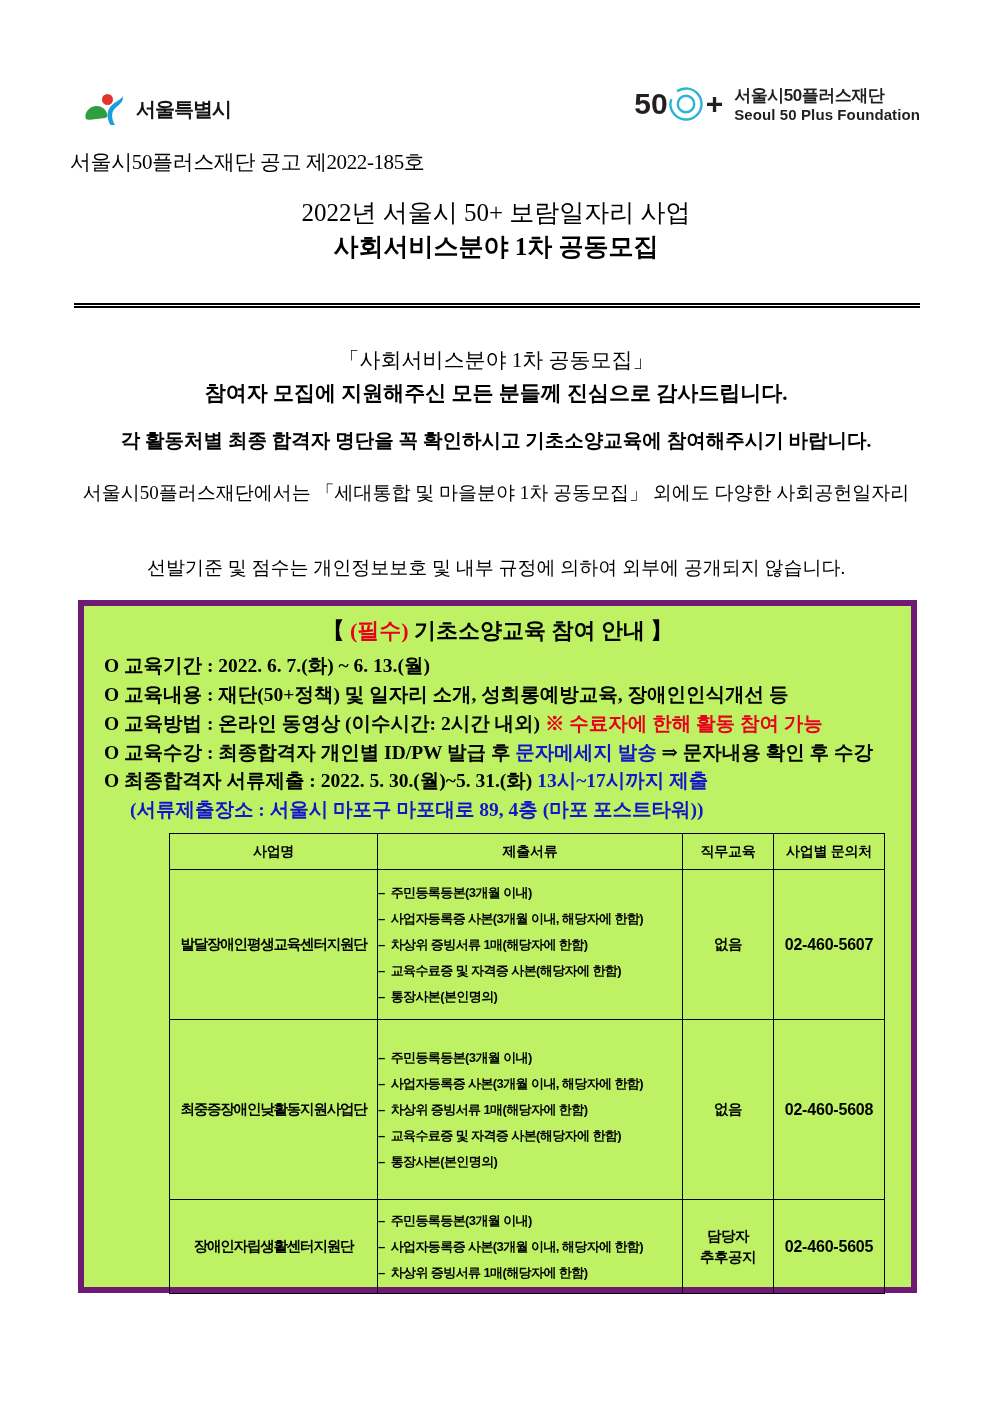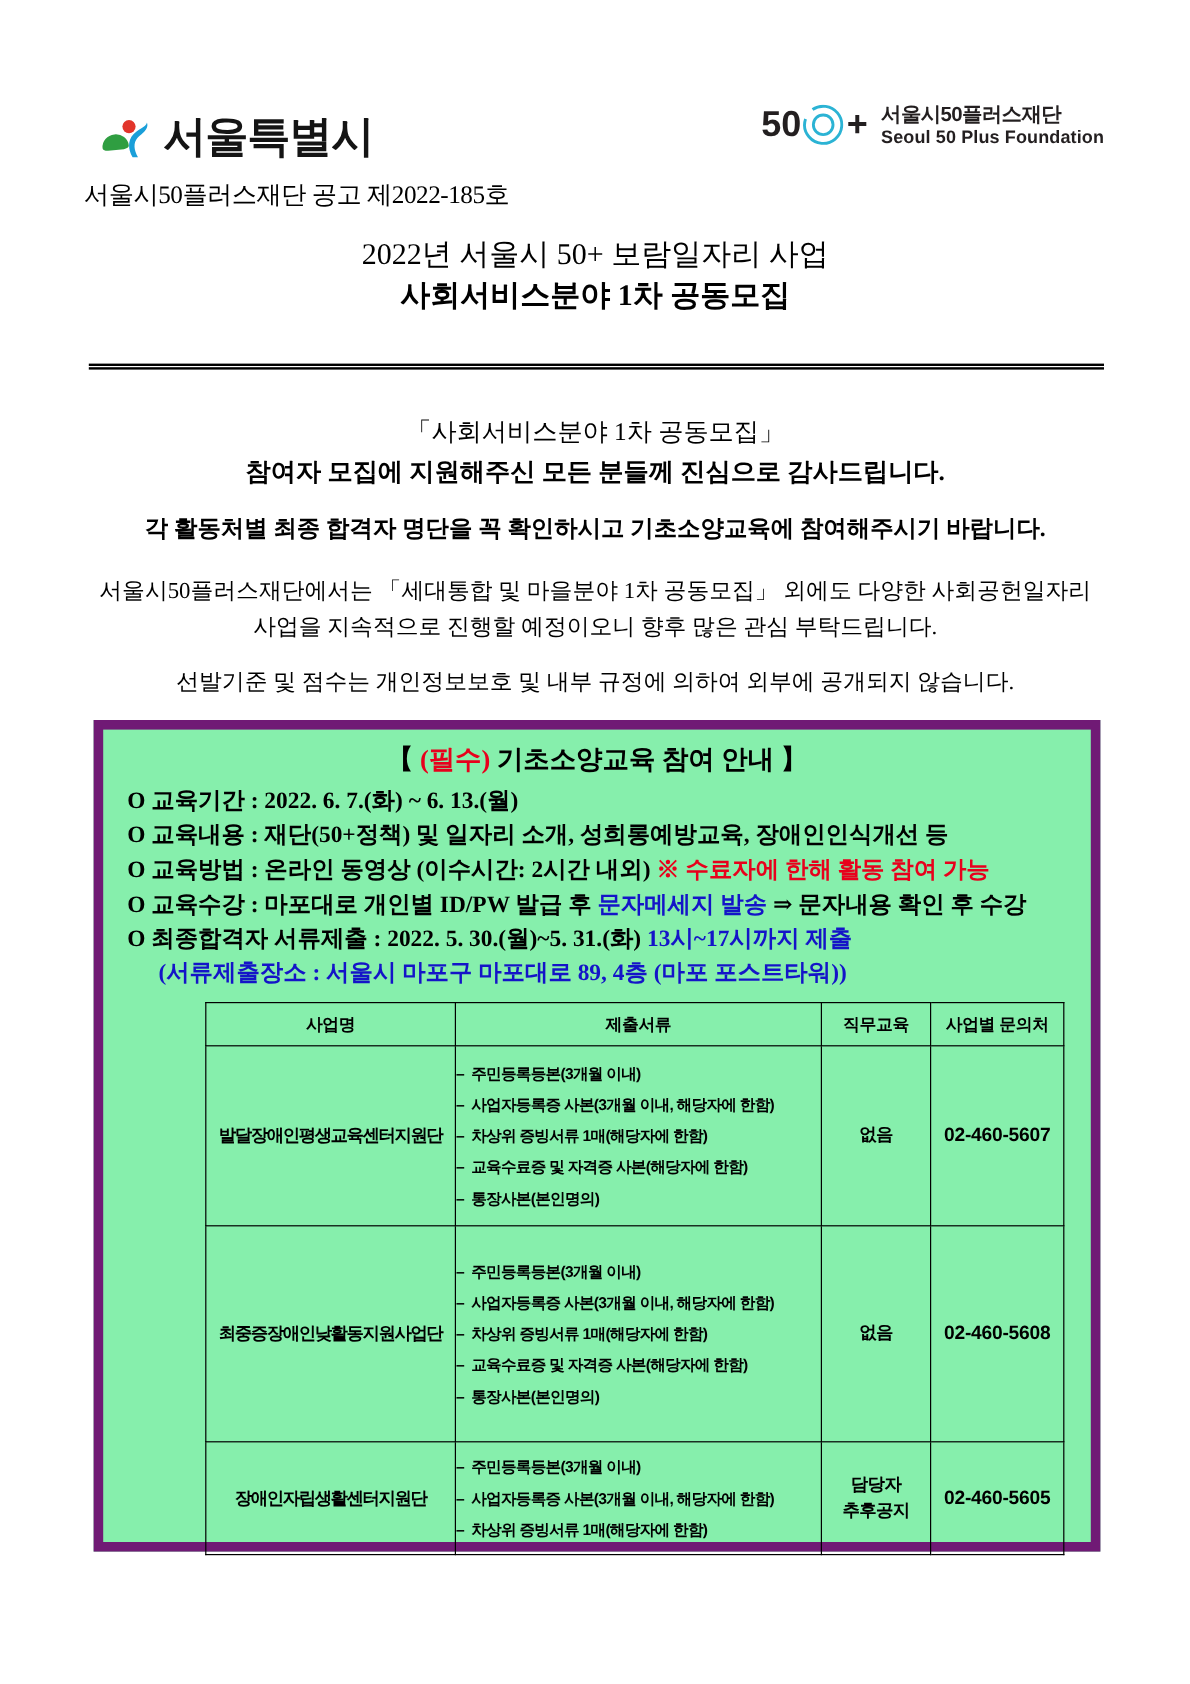--- a/index.html
+++ b/index.html
@@ -36,21 +36,21 @@
     position: absolute; left: 18px; top: 4px;
     width: 11px; height: 11px; border-radius: 50%;
     background: #e2352b;
   }
   .seoul-mark .swoosh {
     position: absolute; left: 22px; top: 5px;
     width: 19px; height: 31px;
   }
   .seoul-text {
     font-family: "Liberation Sans", sans-serif;
-    font-weight: bold; font-size: 36px; letter-spacing: -1px;
+    font-weight: bold; font-size: 20px; letter-spacing: -1px;
     color: #141414;
   }
 
   .fifty-logo {
     position: absolute; right: 72px; top: 0;
     display: flex; align-items: center; gap: 11px;
   }
   .fifty-mark {
     display: flex; align-items: center; gap: 1px;
     font-family: Liberation Sans, sans-serif;
@@ -95,22 +95,22 @@
   .p1 .b { font-weight: bold; }
   .p2 { top: 427px; font-size: 19.5px; font-weight: bold; }
   .p3 { top: 478px; font-size: 19px; line-height: 1.6; }
   .p4 { top: 555px; font-size: 19px; }
 
   
   .box {
     position: absolute;
     left: 78px; top: 600px;
     width: 839px; height: 693px;
-    border: 8px solid #701a75;
-    background: #86efac;
+    border: 6px solid #701a75;
+    background: #bef264;
   }
   .box-title {
     text-align: center;
     font-size: 22px; font-weight: bold;
     margin-top: 10px;
   }
   .box-title .req { color: #e8001c; }
 
   .bullets {
     margin-top: 6px;
@@ -217,21 +217,20 @@
 
 <div class="body-text p1">
   <div>「사회서비스분야 1차 공동모집」</div>
   <div class="b">참여자 모집에 지원해주신 모든 분들께 진심으로 감사드립니다.</div>
 </div>
 
 <div class="body-text p2">각 활동처별 최종 합격자 명단을 꼭 확인하시고 기초소양교육에 참여해주시기 바랍니다.</div>
 
 <div class="body-text p3">
   <div>서울시50플러스재단에서는 「세대통합 및 마을분야 1차 공동모집」 외에도 다양한 사회공헌일자리</div>
-  <div>사업을 지속적으로 진행할 예정이오니 향후 많은 관심 부탁드립니다.</div>
 </div>
 
 <div class="body-text p4">선발기준 및 점수는 개인정보보호 및 내부 규정에 의하여 외부에 공개되지 않습니다.</div>
 
 <div class="box">
 
   <div class="box-title">
     <span>【</span>
     <span class="req">(필수)</span>
     <span>기초소양교육 참여 안내</span>
@@ -250,21 +249,21 @@
       <span>교육내용</span><span> : </span><span>재단(50+정책) 및 일자리 소개, 성희롱예방교육, 장애인인식개선 등</span>
     </div>
 
     <div class="row">
       <span>O</span>
       <span>교육방법</span><span> : </span><span>온라인 동영상 (이수시간: 2시간 내외) </span><span class="red">※ 수료자에 한해 활동 참여 가능</span>
     </div>
 
     <div class="row">
       <span>O</span>
-      <span>교육수강</span><span> : </span><span>마포대로 개인별 ID/PW 발급 후 </span><span class="blue">문자메세지 발송</span><span> ⇒ 문자내용 확인 후 수강</span>
+      <span>교육수강</span><span> : </span><span>최종합격자 개인별 ID/PW 발급 후 </span><span class="blue">문자메세지 발송</span><span> ⇒ 문자내용 확인 후 수강</span>
     </div>
 
     <div class="row">
       <span>O</span>
       <span>최종합격자 서류제출</span><span> : </span><span>2022. 5. 30.(월)~5. 31.(화) </span><span class="blue">13시~17시까지 제출</span>
     </div>
 
     <div class="row sub-blue">(서류제출장소 : 서울시 마포구 마포대로 89, 4층 (마포 포스트타워))</div>
   </div>
 

